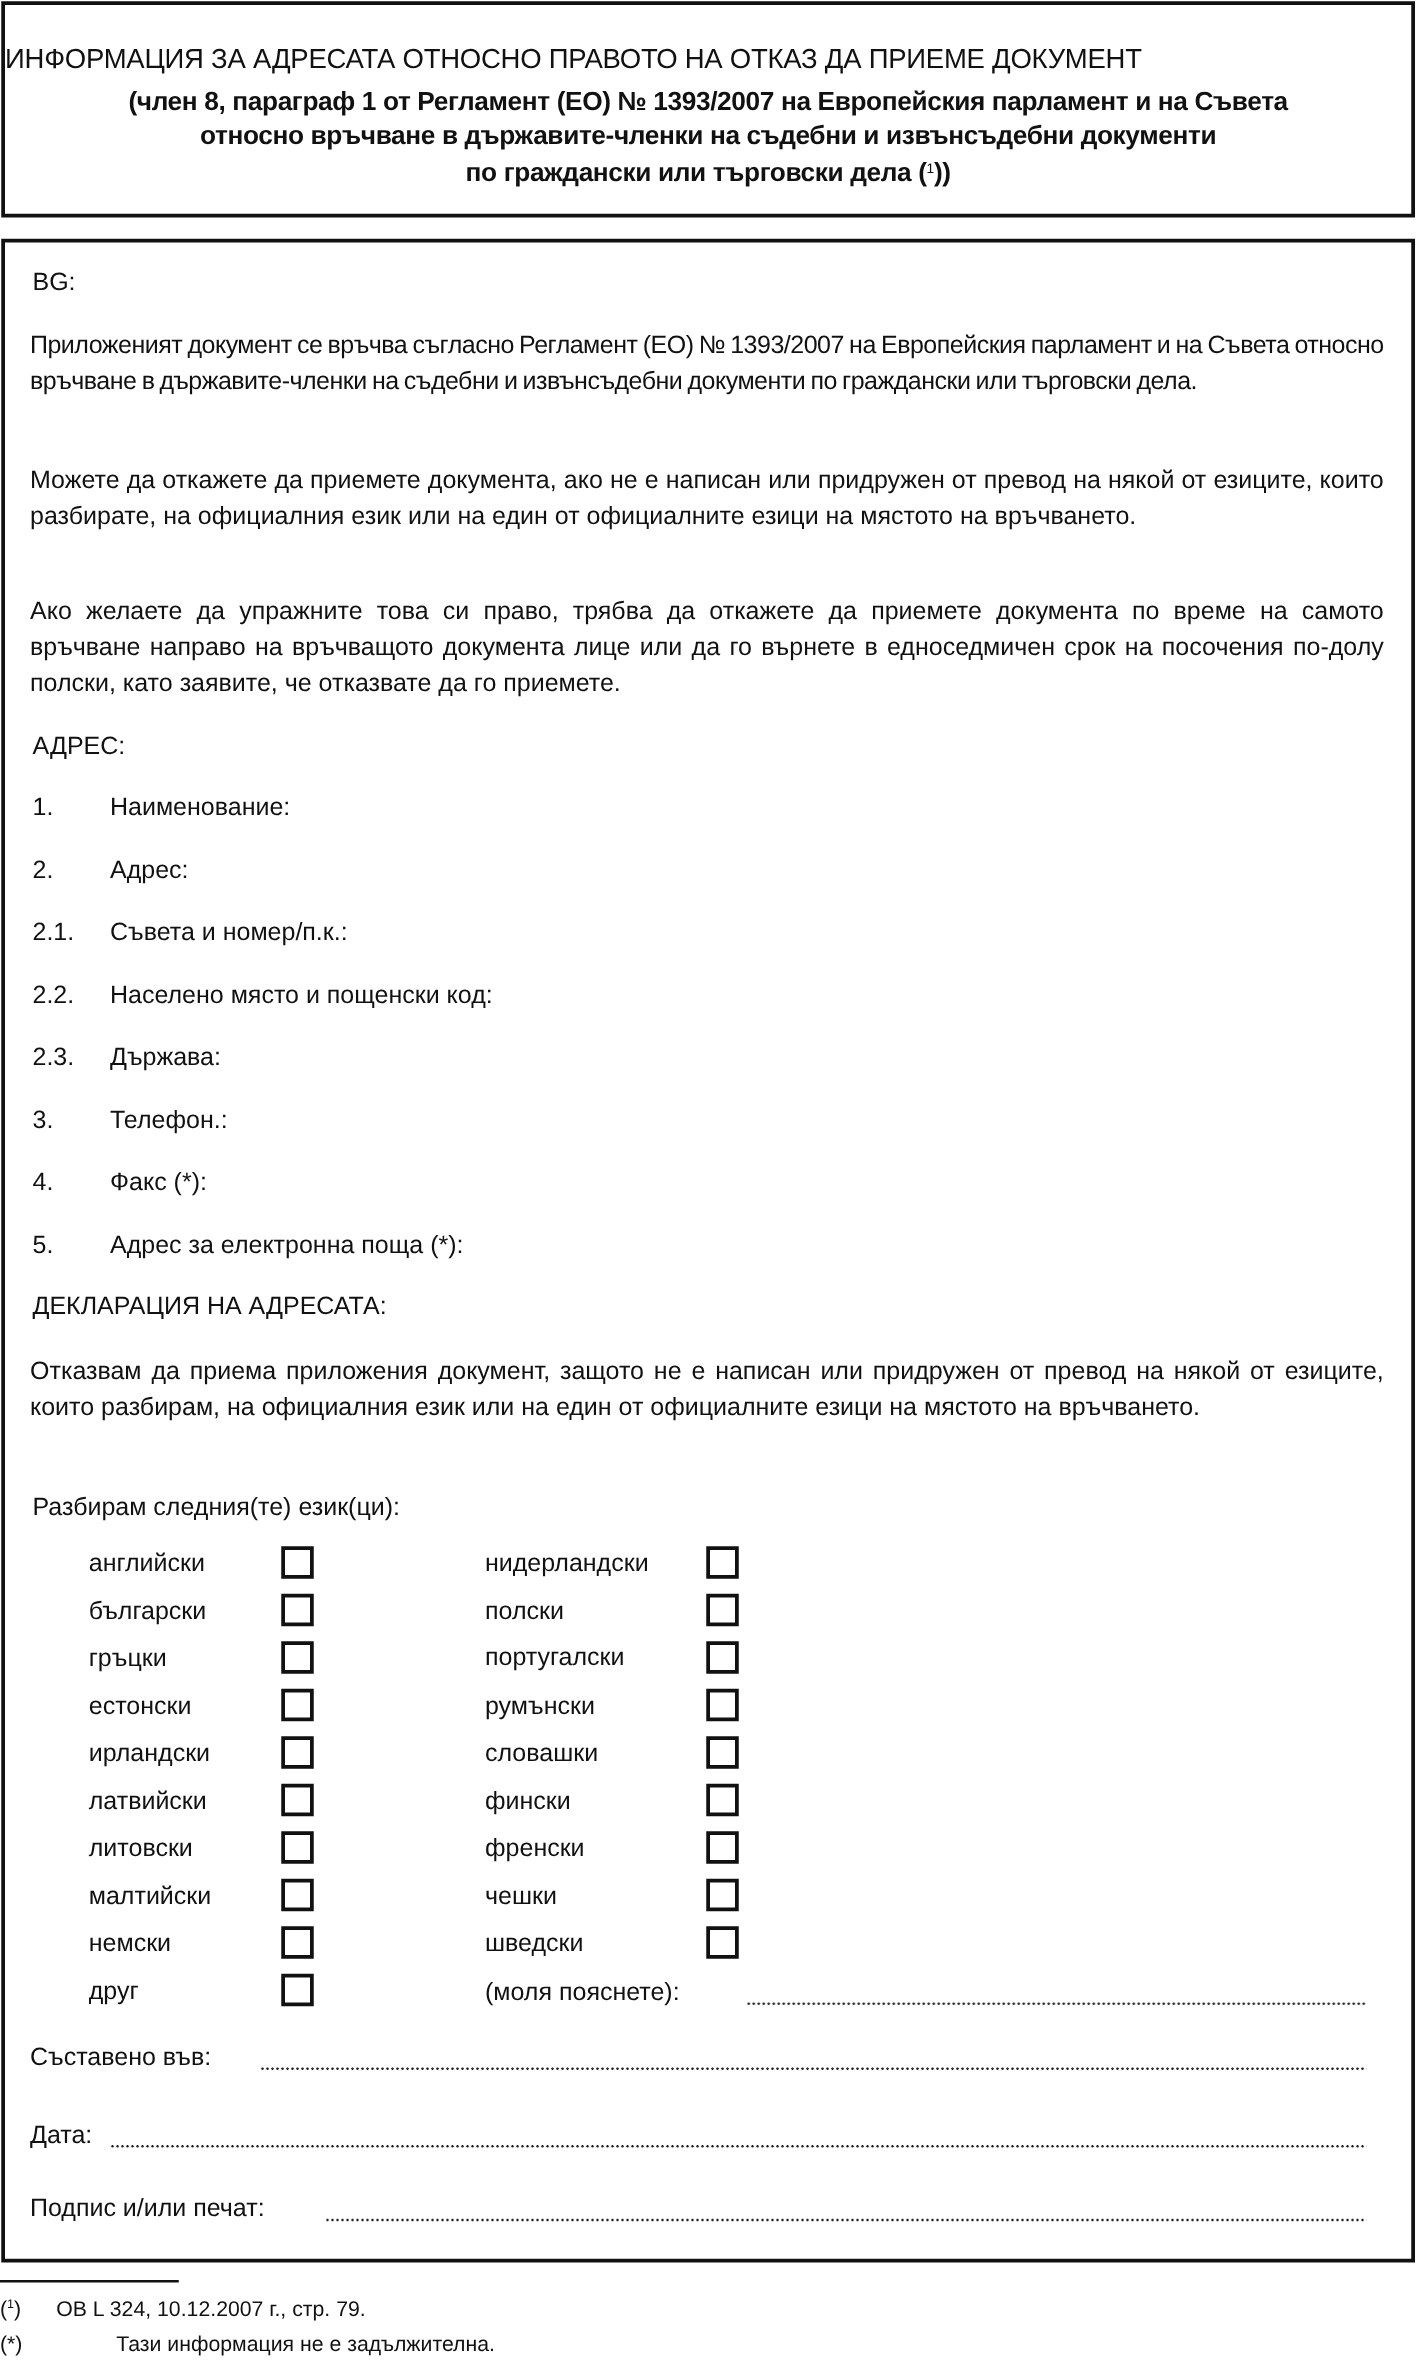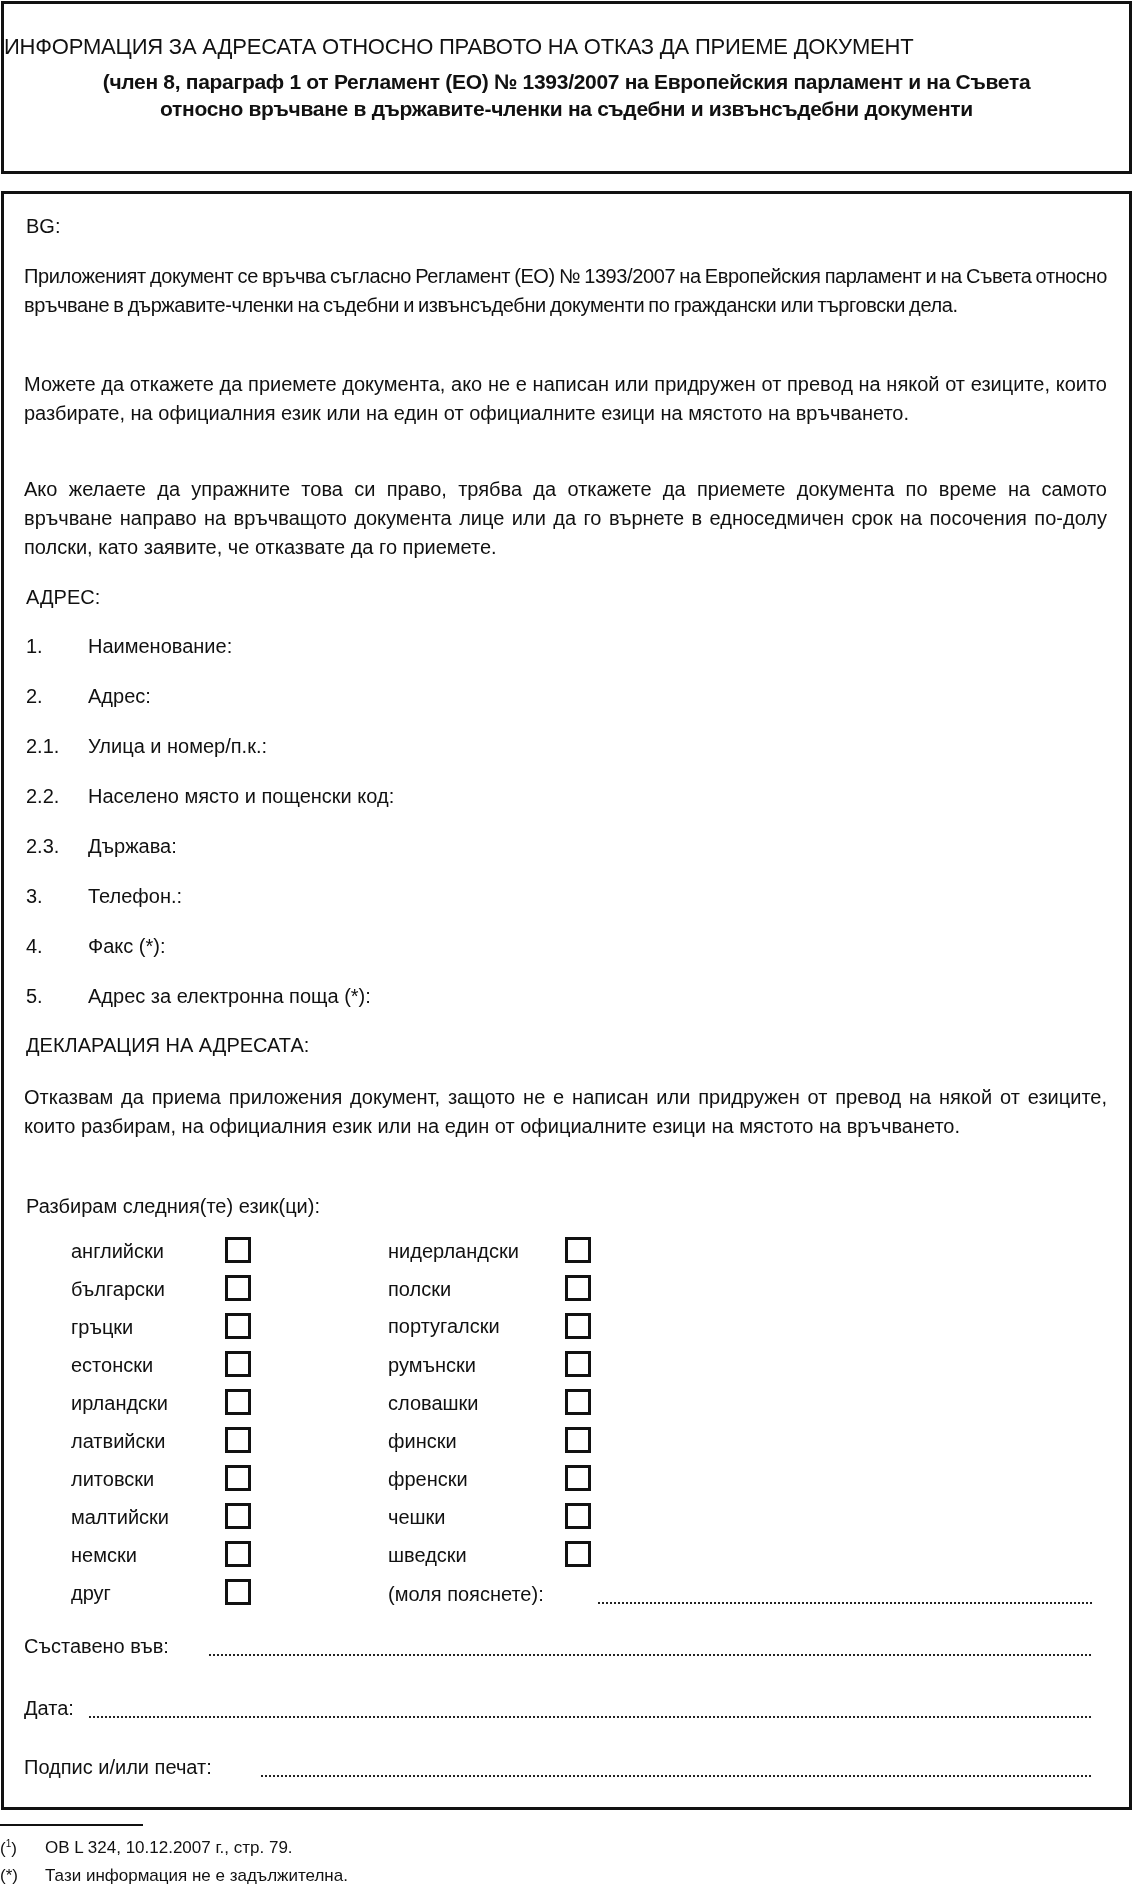--- a/index.html
+++ b/index.html
@@ -50,40 +50,41 @@
   .fn-text { position: absolute; left: 45px; font-size: 17px; }
 </style>
 </head>
 <body>
 
 <div id="header-box" class="box">
   <div class="h-title">ИНФОРМАЦИЯ ЗА АДРЕСАТА ОТНОСНО ПРАВОТО НА ОТКАЗ ДА ПРИЕМЕ ДОКУМЕНТ</div>
   <div class="h-sub">
     <div>(член 8, параграф 1 от Регламент (ЕО) № 1393/2007 на Европейския парламент и на Съвета</div>
     <div>относно връчване в държавите-членки на съдебни и извънсъдебни документи</div>
+    <div><span>по граждански или търговски дела (</span><sup class="fn">1</sup><span>))</span></div>
   </div>
 </div>
 
 <div id="main-box" class="box"></div>
 
 <div class="t" style="left:26px; top:212px;">BG:</div>
 
 <div class="para tight" style="top:262px;">Приложеният документ се връчва съгласно Регламент (ЕО) № 1393/2007 на Европейския парламент и на Съвета относно връчване в държавите-членки на съдебни и извънсъдебни документи по граждански или търговски дела.</div>
 <div class="para" style="top:370px;">Можете да откажете да приемете документа, ако не е написан или придружен от превод на някой от езиците, които разбирате, на официалния език или на един от официалните езици на мястото на връчването.</div>
 <div class="para" style="top:475px;">Ако желаете да упражните това си право, трябва да откажете да приемете документа по време на самото връчване направо на връчващото документа лице или да го върнете в едноседмичен срок на посочения по-долу полски, като заявите, че отказвате да го приемете.</div>
 
 <div class="t" style="left:26px; top:583px;">АДРЕС:</div>
 
 <div id="address-list">
     <div class="addr-num" style="top: 635px;">1.</div>
     <div class="addr-lab" style="top: 635px;">Наименование:</div>
     <div class="addr-num" style="top: 685px;">2.</div>
     <div class="addr-lab" style="top: 685px;">Адрес:</div>
     <div class="addr-num" style="top: 735px;">2.1.</div>
-    <div class="addr-lab" style="top: 735px;">Улица и номер/п.к.:</div>
+    <div class="addr-lab" style="top: 735px;">Съвета и номер/п.к.:</div>
     <div class="addr-num" style="top: 785px;">2.2.</div>
     <div class="addr-lab" style="top: 785px;">Населено място и пощенски код:</div>
     <div class="addr-num" style="top: 835px;">2.3.</div>
     <div class="addr-lab" style="top: 835px;">Държава:</div>
     <div class="addr-num" style="top: 885px;">3.</div>
     <div class="addr-lab" style="top: 885px;">Телефон.:</div>
     <div class="addr-num" style="top: 935px;">4.</div>
     <div class="addr-lab" style="top: 935px;">Факс (*):</div>
     <div class="addr-num" style="top: 985px;">5.</div>
     <div class="addr-lab" style="top: 985px;">Адрес за електронна поща (*):</div>
@@ -143,13 +144,13 @@
 <div class="t" style="left:24px; top:1694px;">Дата:</div>
 <div class="dots" style="left:88px; width:1005px; top:1716px;"></div>
 
 <div class="t" style="left:24px; top:1753px;">Подпис и/или печат:</div>
 <div class="dots" style="left:260px; width:833px; top:1775px;"></div>
 
 <div class="fn-rule"></div>
 <div class="fn-mark" style="top:1838px;">(<sup style="font-size:10px;">1</sup>)</div>
 <div class="fn-text" style="top:1838px;">ОВ L 324, 10.12.2007 г., стр. 79.</div>
 <div class="fn-mark" style="top:1866px;">(*)</div>
-<div class="fn-text" style="top:1866px;">Тази информация не е задължителна.</div>
+<div class="fn-text" style="top:1866px;margin-left:48px;">Тази информация не е задължителна.</div>
 
 </body></html>

